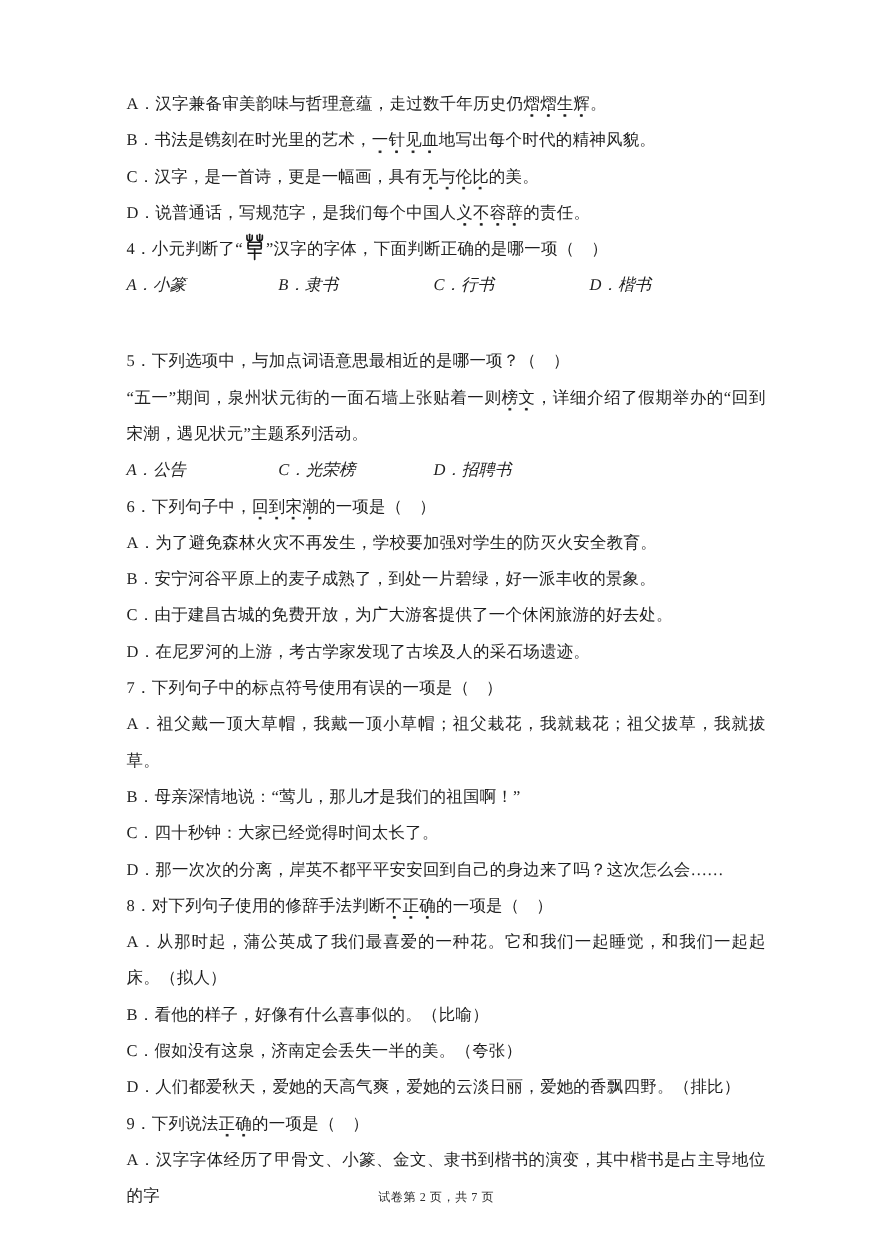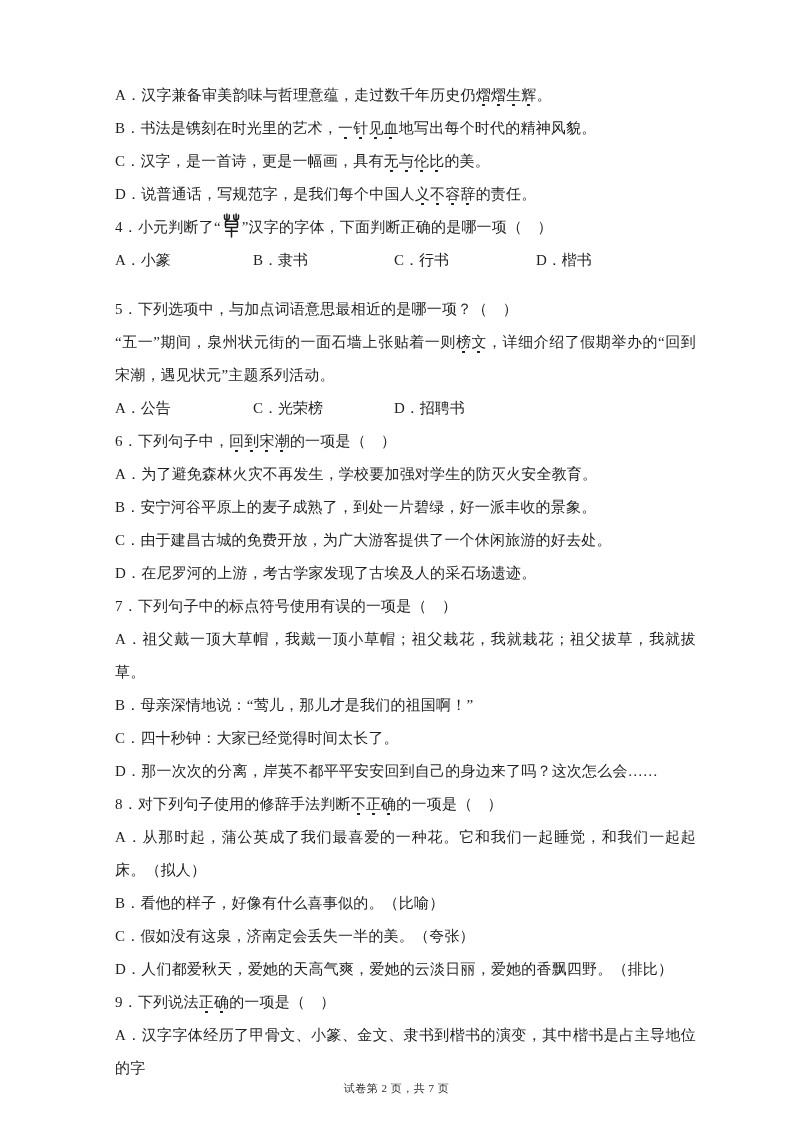--- a/index.html
+++ b/index.html
@@ -17,31 +17,32 @@
   }
   .line {
     line-height:33px;
     text-align:justify;
     letter-spacing:0.2px;
   }
   .options-row {
     display:grid;
     grid-template-columns:138px 141px 142px 1fr;
     line-height:33px;
+    font-style:italic;
   }
   .opt-label { display:inline; }
   
   .em {
     background-image:radial-gradient(circle, #1f1f1f 1.1px, transparent 1.45px);
     background-size:1em 4px;
     background-position:0 100%;
     background-repeat:repeat-x;
     padding-bottom:4px;
   }
-  .gap-lg { margin-top:16px; }
+  .gap-lg { margin-top:36px; }
   .glyph { display:inline-block; vertical-align:-6px; }
   .glyph svg { width:21px; height:25px; display:block; }
   .footer {
     position:absolute;
     left:0; right:0; bottom:26px;
     text-align:center;
     font-size:11px;
     color:#2b2b2b;
     letter-spacing:0.5px;
   }

